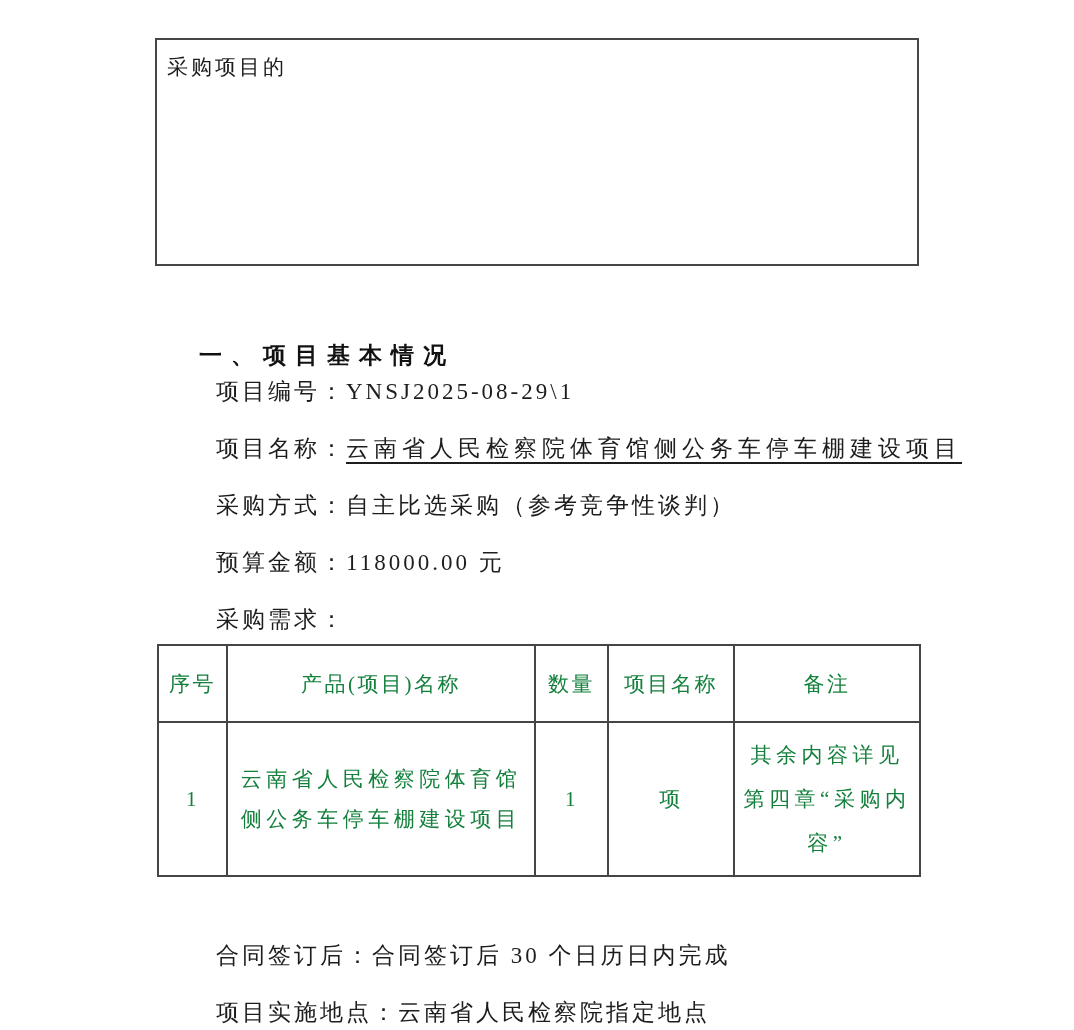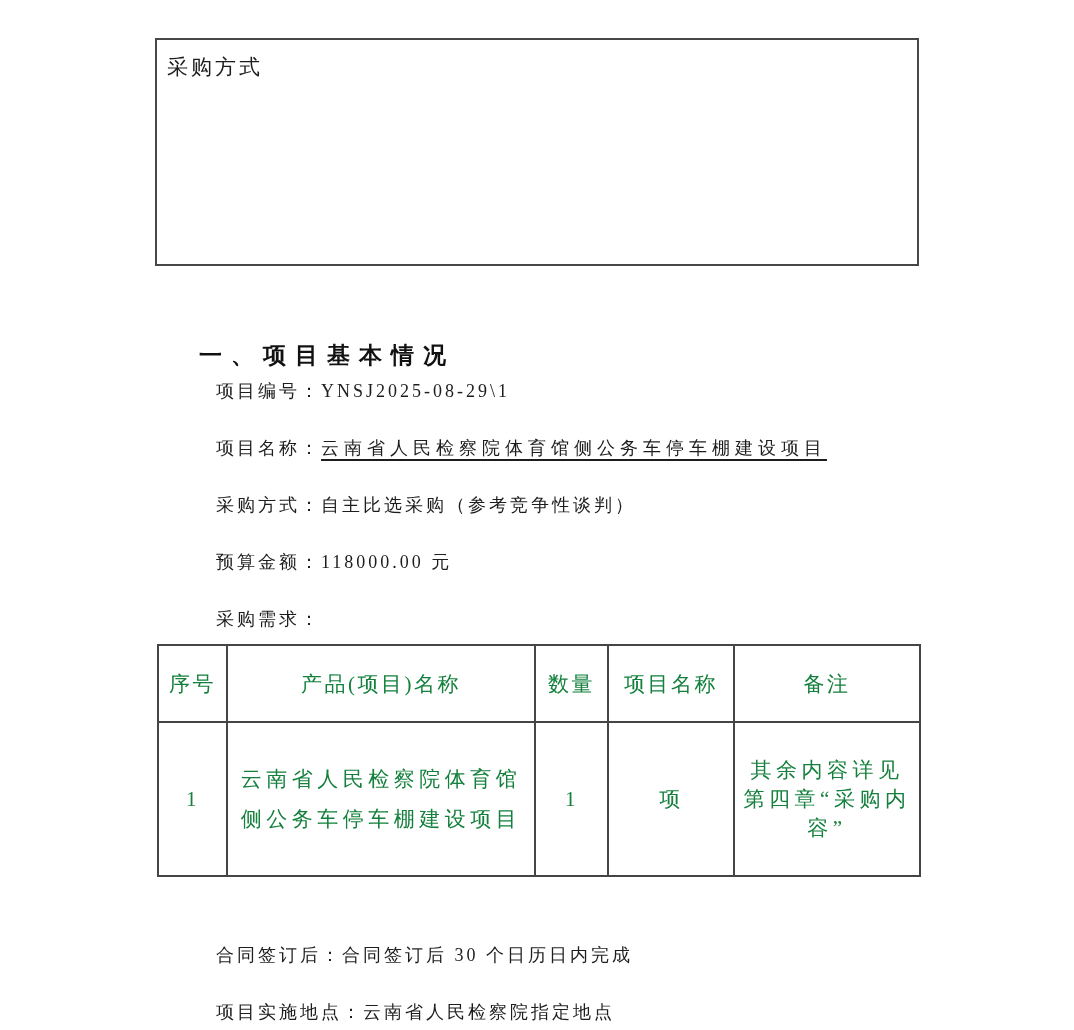--- a/index.html
+++ b/index.html
@@ -29,46 +29,46 @@
   .heading{
     position:absolute;left:199px;top:339px;margin:0;
     font-family:"Liberation Sans","DejaVu Sans",sans-serif;
     font-weight:bold;font-size:23px;letter-spacing:9px;line-height:32px;
     color:#111;white-space:nowrap;
   }
   
   .fields{position:absolute;left:216px;top:363px;}
   .footer-fields{position:absolute;left:216px;top:927px;}
   .field-line{
-    height:57px;line-height:57px;font-size:18px;letter-spacing:3px;
+    height:57px;line-height:57px;font-size:23px;letter-spacing:3px;
     white-space:nowrap;
   }
   .field-value.wide{letter-spacing:5px;}
   
   .req-table{
     position:absolute;left:157px;top:644px;width:762px;
     border-collapse:collapse;table-layout:fixed;
   }
   .req-table th,.req-table td{
     border:2px solid #454545;text-align:center;vertical-align:middle;
     font-weight:normal;font-size:21px;color:#15803d;letter-spacing:2.5px;
     padding:0;overflow:hidden;
   }
   .req-table thead tr{height:77px;}
   .req-table tbody tr{height:154px;}
   td.cell-name{letter-spacing:4.5px;line-height:40px;padding:0 6px;}
-  td.cell-note{letter-spacing:4.5px;line-height:29px;padding:0 8px;}
+  td.cell-note{letter-spacing:4.5px;line-height:44px;padding:0 8px;}
 </style>
 </head>
 <body>
 
 <div class="page">
 
   <div class="overview-box">
-    <div class="box-title">采购方式</div>
+    <div class="box-title">采购项目的</div>
   </div>
 
   <h2 class="heading">一、项目基本情况</h2>
 
   <div class="fields">
     <div class="field-line">
       <span class="field-label">项目编号：</span><span class="field-value">YNSJ2025-08-29\1</span>
     </div>
     <div class="field-line">
       <span class="field-label">项目名称：</span><span class="field-value wide ul">云南省人民检察院体育馆侧公务车停车棚建设项目</span>

